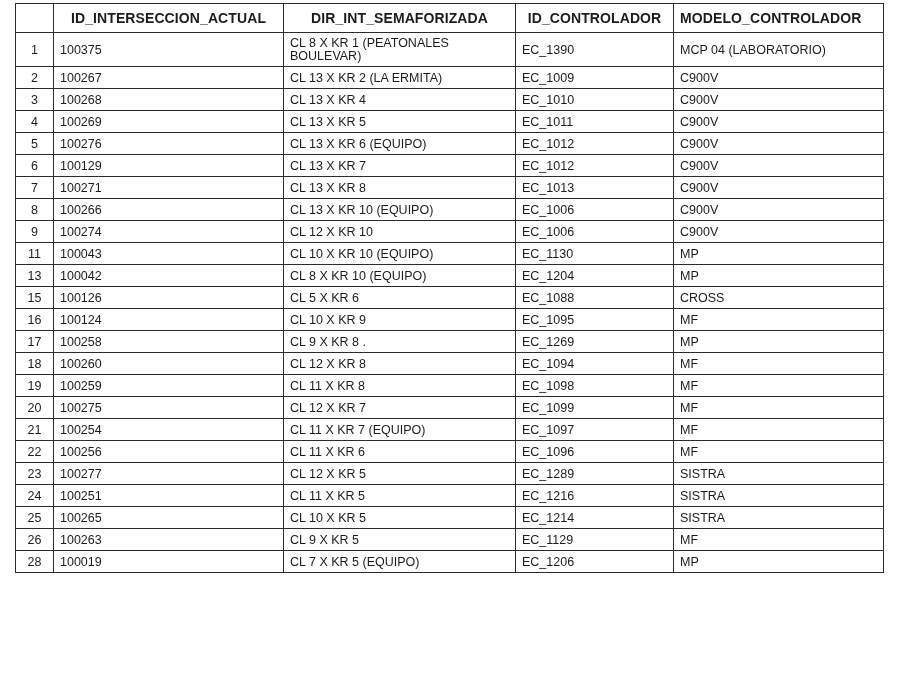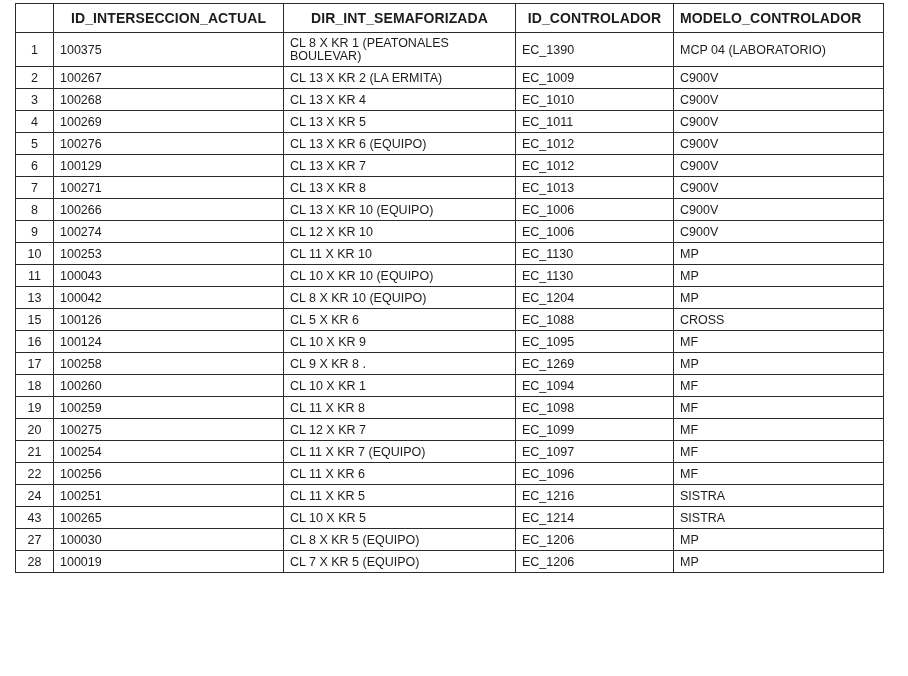--- a/index.html
+++ b/index.html
@@ -130,27 +130,20 @@
         <td>C900V</td>
       </tr>
       <tr>
         <td class="num">9</td>
         <td>100274</td>
         <td>CL 12 X KR 10</td>
         <td>EC_1006</td>
         <td>C900V</td>
       </tr>
       <tr>
-        <td class="num">10</td>
-        <td>100253</td>
-        <td>CL 11 X KR 10</td>
-        <td>EC_1130</td>
-        <td>MP</td>
-      </tr>
-      <tr>
         <td class="num">11</td>
         <td>100043</td>
         <td>CL 10 X KR 10 (EQUIPO)</td>
         <td>EC_1130</td>
         <td>MP</td>
       </tr>
       <tr>
         <td class="num">13</td>
         <td>100042</td>
         <td>CL 8 X KR 10 (EQUIPO)</td>
@@ -174,21 +167,21 @@
       <tr>
         <td class="num">17</td>
         <td>100258</td>
         <td>CL 9 X KR 8 .</td>
         <td>EC_1269</td>
         <td>MP</td>
       </tr>
       <tr>
         <td class="num">18</td>
         <td>100260</td>
-        <td>CL 10 X KR 1</td>
+        <td>CL 12 X KR 8</td>
         <td>EC_1094</td>
         <td>MF</td>
       </tr>
       <tr>
         <td class="num">19</td>
         <td>100259</td>
         <td>CL 11 X KR 8</td>
         <td>EC_1098</td>
         <td>MF</td>
       </tr>
@@ -205,41 +198,48 @@
         <td>CL 11 X KR 7 (EQUIPO)</td>
         <td>EC_1097</td>
         <td>MF</td>
       </tr>
       <tr>
         <td class="num">22</td>
         <td>100256</td>
         <td>CL 11 X KR 6</td>
         <td>EC_1096</td>
         <td>MF</td>
+      </tr>
+      <tr>
+        <td class="num">23</td>
+        <td>100277</td>
+        <td>CL 12 X KR 5</td>
+        <td>EC_1289</td>
+        <td>SISTRA</td>
       </tr>
       <tr>
         <td class="num">24</td>
         <td>100251</td>
         <td>CL 11 X KR 5</td>
         <td>EC_1216</td>
         <td>SISTRA</td>
       </tr>
       <tr>
-        <td class="num">43</td>
+        <td class="num">25</td>
         <td>100265</td>
         <td>CL 10 X KR 5</td>
         <td>EC_1214</td>
         <td>SISTRA</td>
       </tr>
       <tr>
-        <td class="num">27</td>
-        <td>100030</td>
-        <td>CL 8 X KR 5 (EQUIPO)</td>
-        <td>EC_1206</td>
-        <td>MP</td>
+        <td class="num">26</td>
+        <td>100263</td>
+        <td>CL 9 X KR 5</td>
+        <td>EC_1129</td>
+        <td>MF</td>
       </tr>
       <tr>
         <td class="num">28</td>
         <td>100019</td>
         <td>CL 7 X KR 5 (EQUIPO)</td>
         <td>EC_1206</td>
         <td>MP</td>
       </tr>
     </tbody>
 </table>

